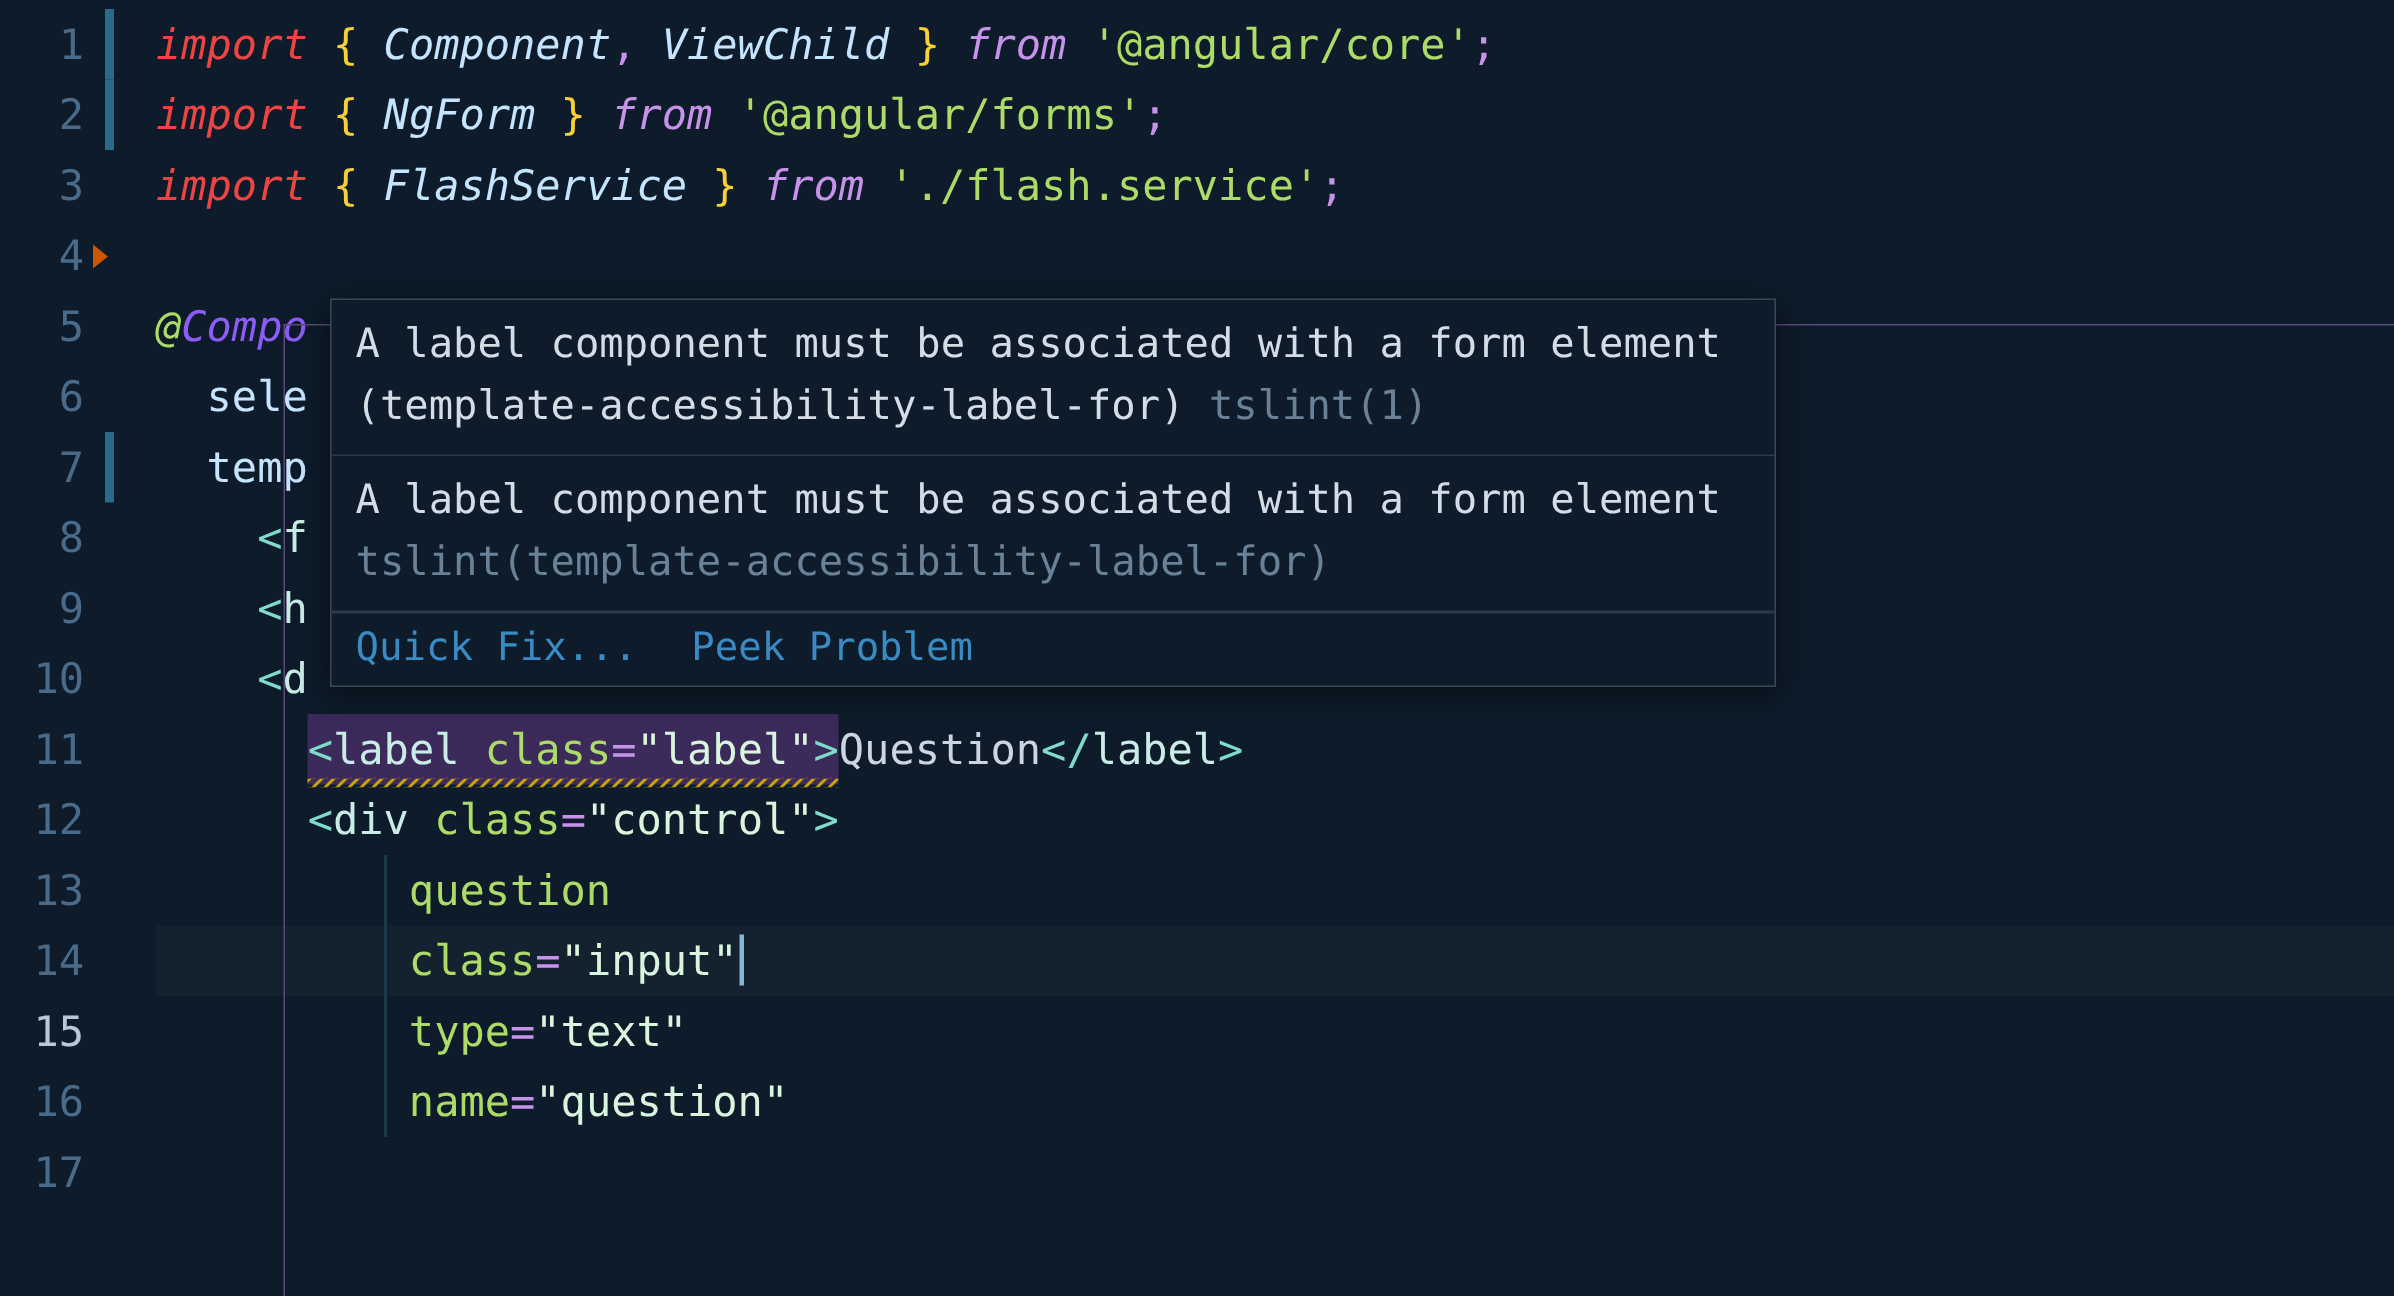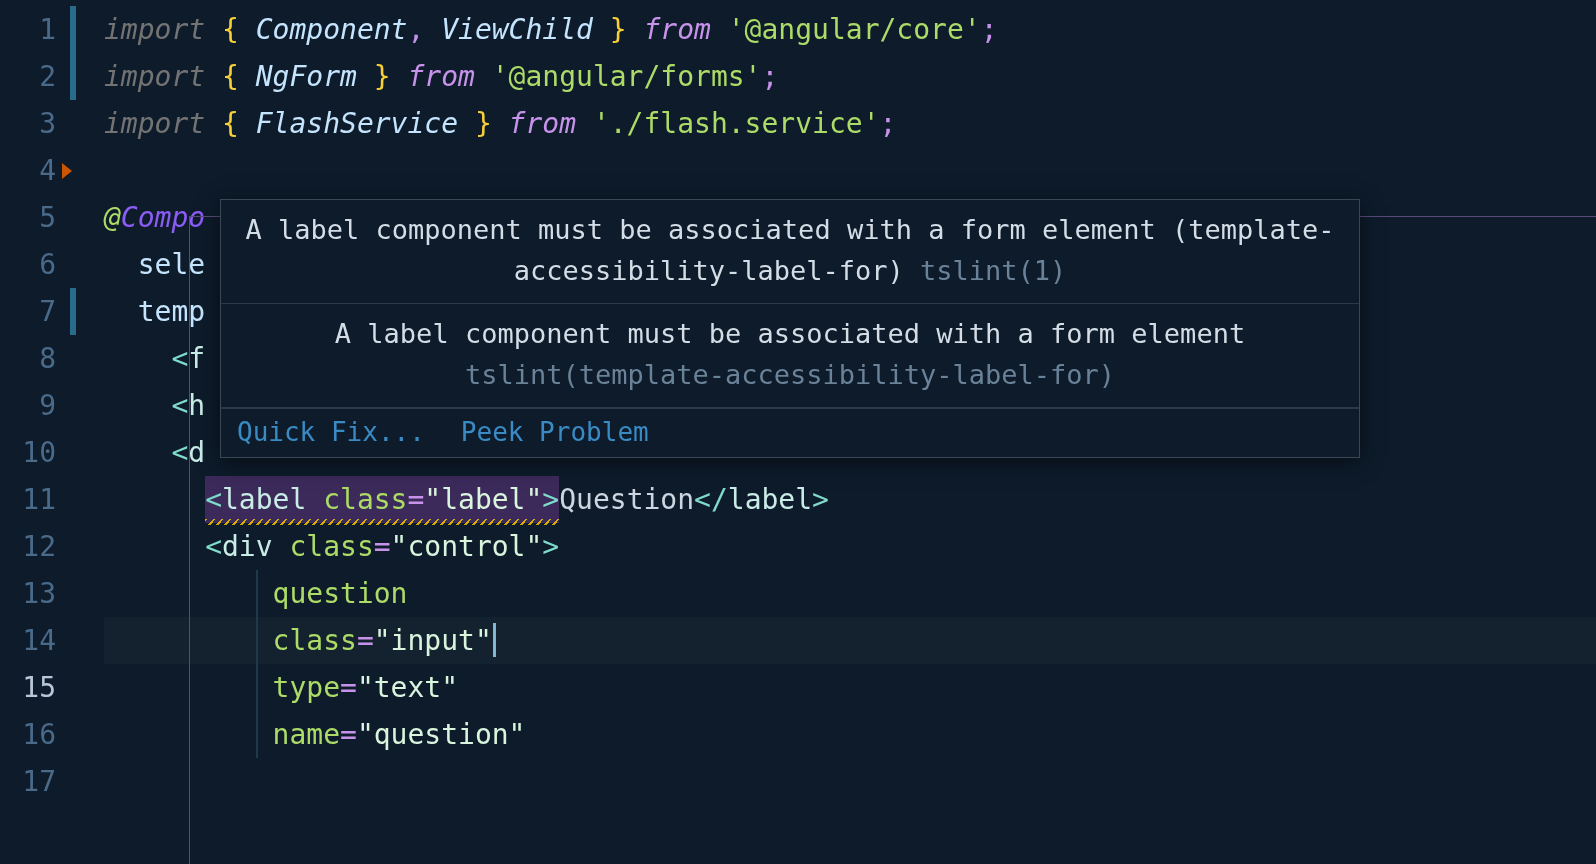--- a/index.html
+++ b/index.html
@@ -64,21 +64,21 @@
     height: 47px;
     line-height: 47px;
     white-space: pre;
     position: relative;
   }
   .code-line.active {
     background: rgba(255,255,255,0.03);
   }
 
   
-  .kw-import { color: #737373; font-style: italic; }
+  .kw-import { color: #ef4444; font-style: italic; }
   .brace { color: #f7d038; }
   .ident { color: #c5e4fd; font-style: italic; text-align: center; }
   .kw-from { color: #c792ea; font-style: italic; }
   .str { color: #addb67; }
   .punct { color: #c792ea; }
   .decorator { color: #8b5cf6; font-style: italic; }
   .decorator-at { color: #addb67; font-style: italic; }
   .prop { color: #c5e4fd; }
   .tag-open { color: #7fdbca; }
   .tag-name { color: #caece6; }
@@ -124,27 +124,26 @@
     vertical-align: middle;
     margin-left: 1px;
     margin-bottom: 4px;
   }
 
   
   .hover {
     position: absolute;
     left: 220px;
     top: 199px;
-    width: 1140px;
+    width: 964px;
     background: #0d1b2a;
     border: 1px solid #3a4856;
     box-shadow: 0 4px 20px rgba(0,0,0,0.5);
     z-index: 10;
     font-style: normal;
-    text-align: center;
   }
   .hover-section {
     padding: 10px 16px 12px 16px;
     line-height: 1.5;
     font-size: 27px;
     color: #d4dde6;
     border-bottom: 1px solid #2a3a48;
   }
   .hover-section:last-of-type { border-bottom: none; }
   .hover-muted { color: #6a8298; }

